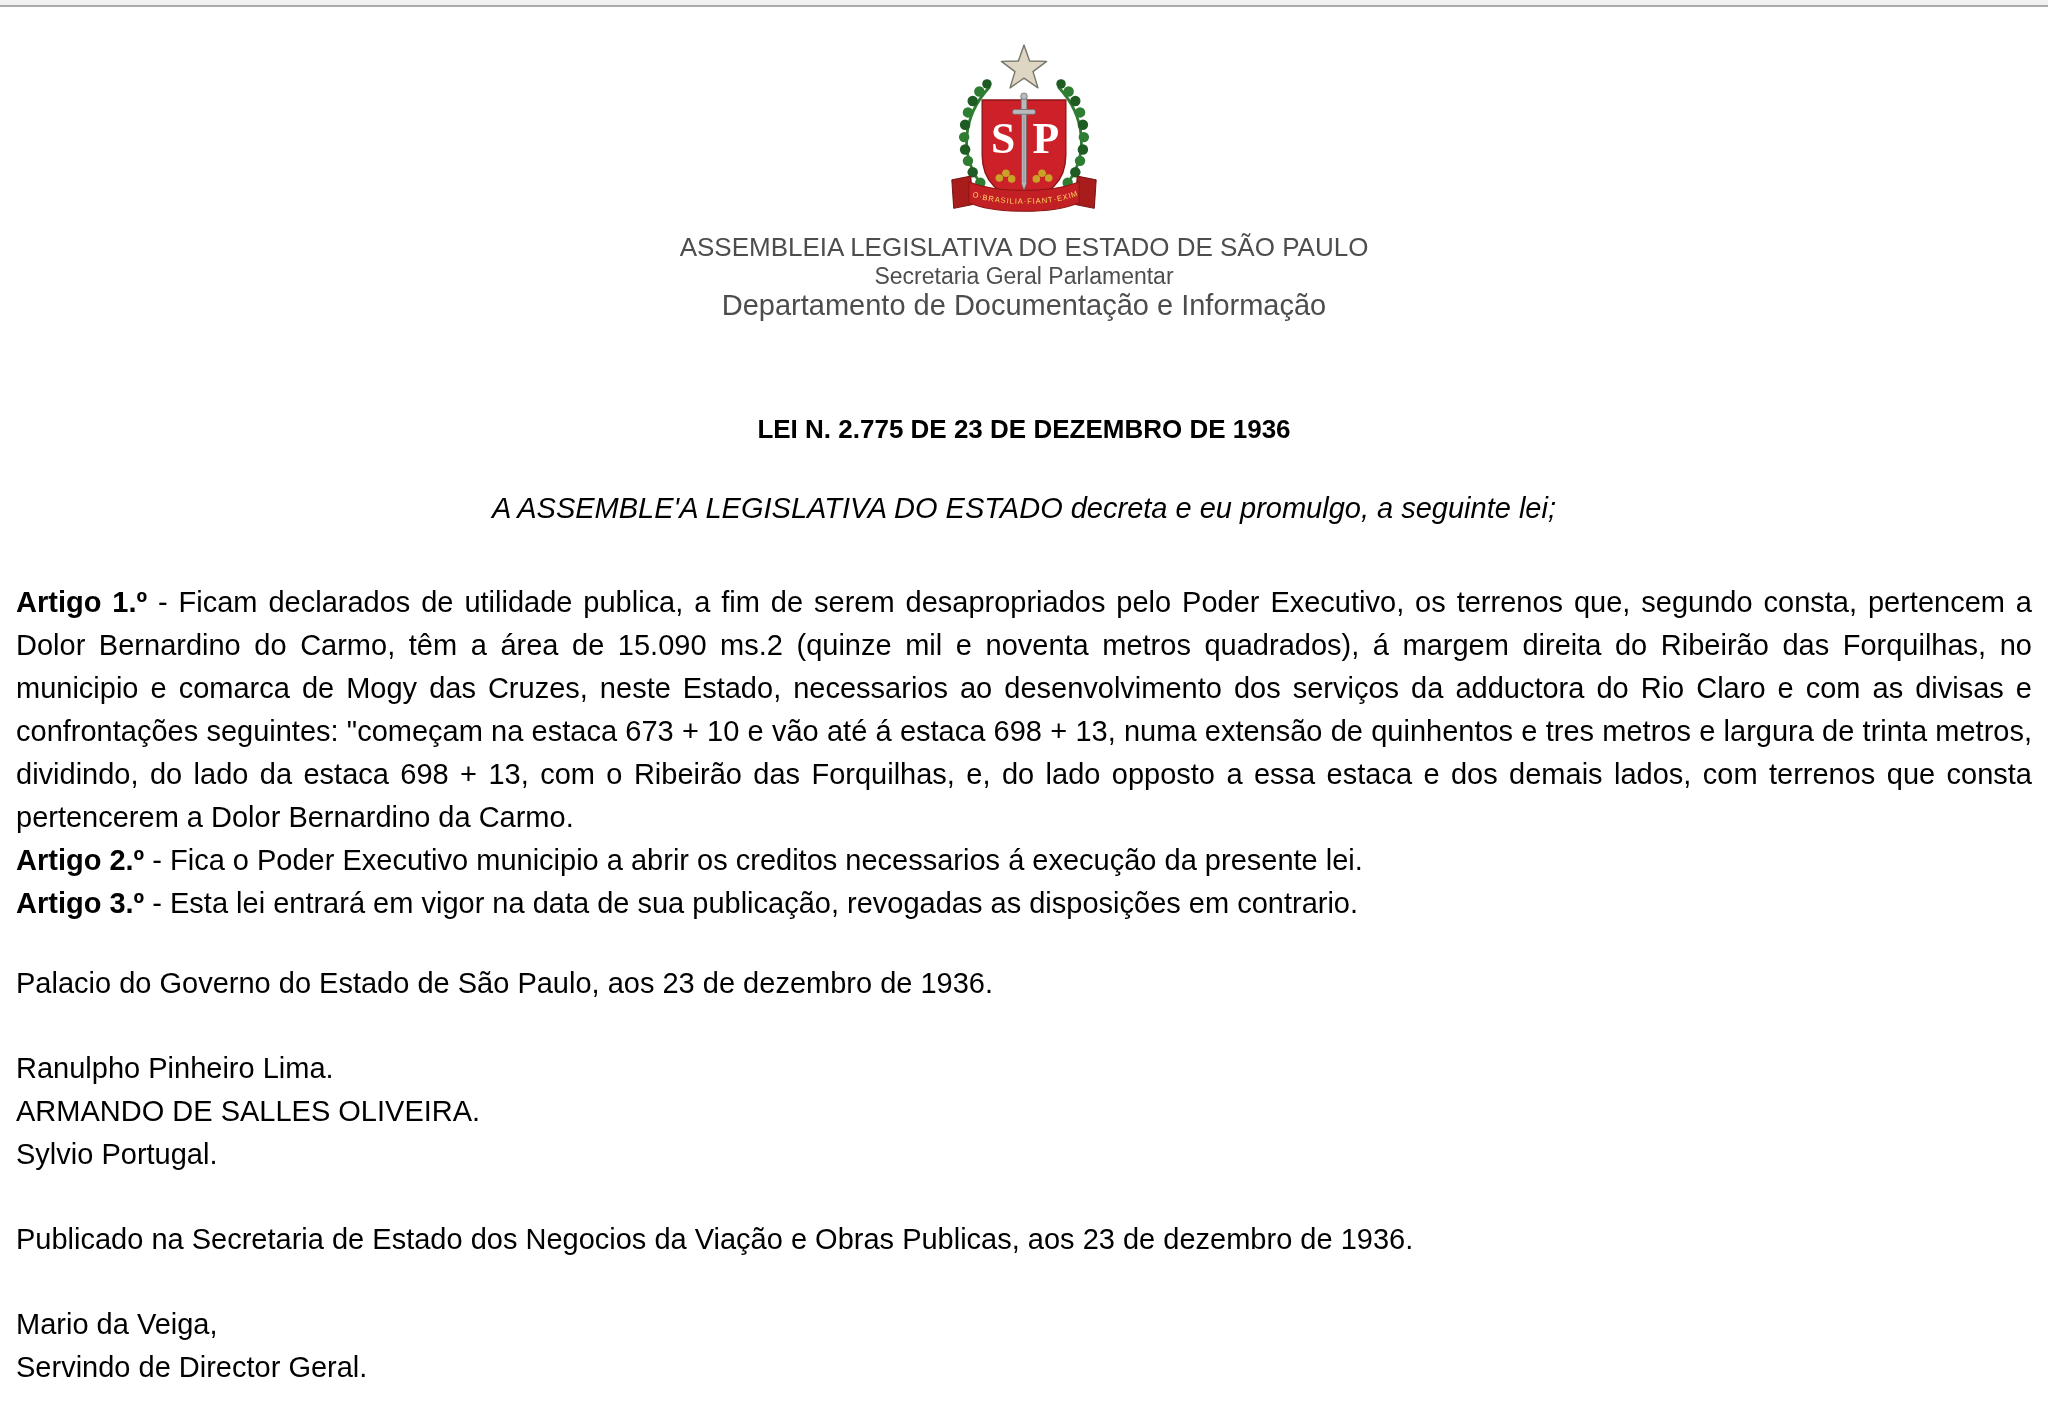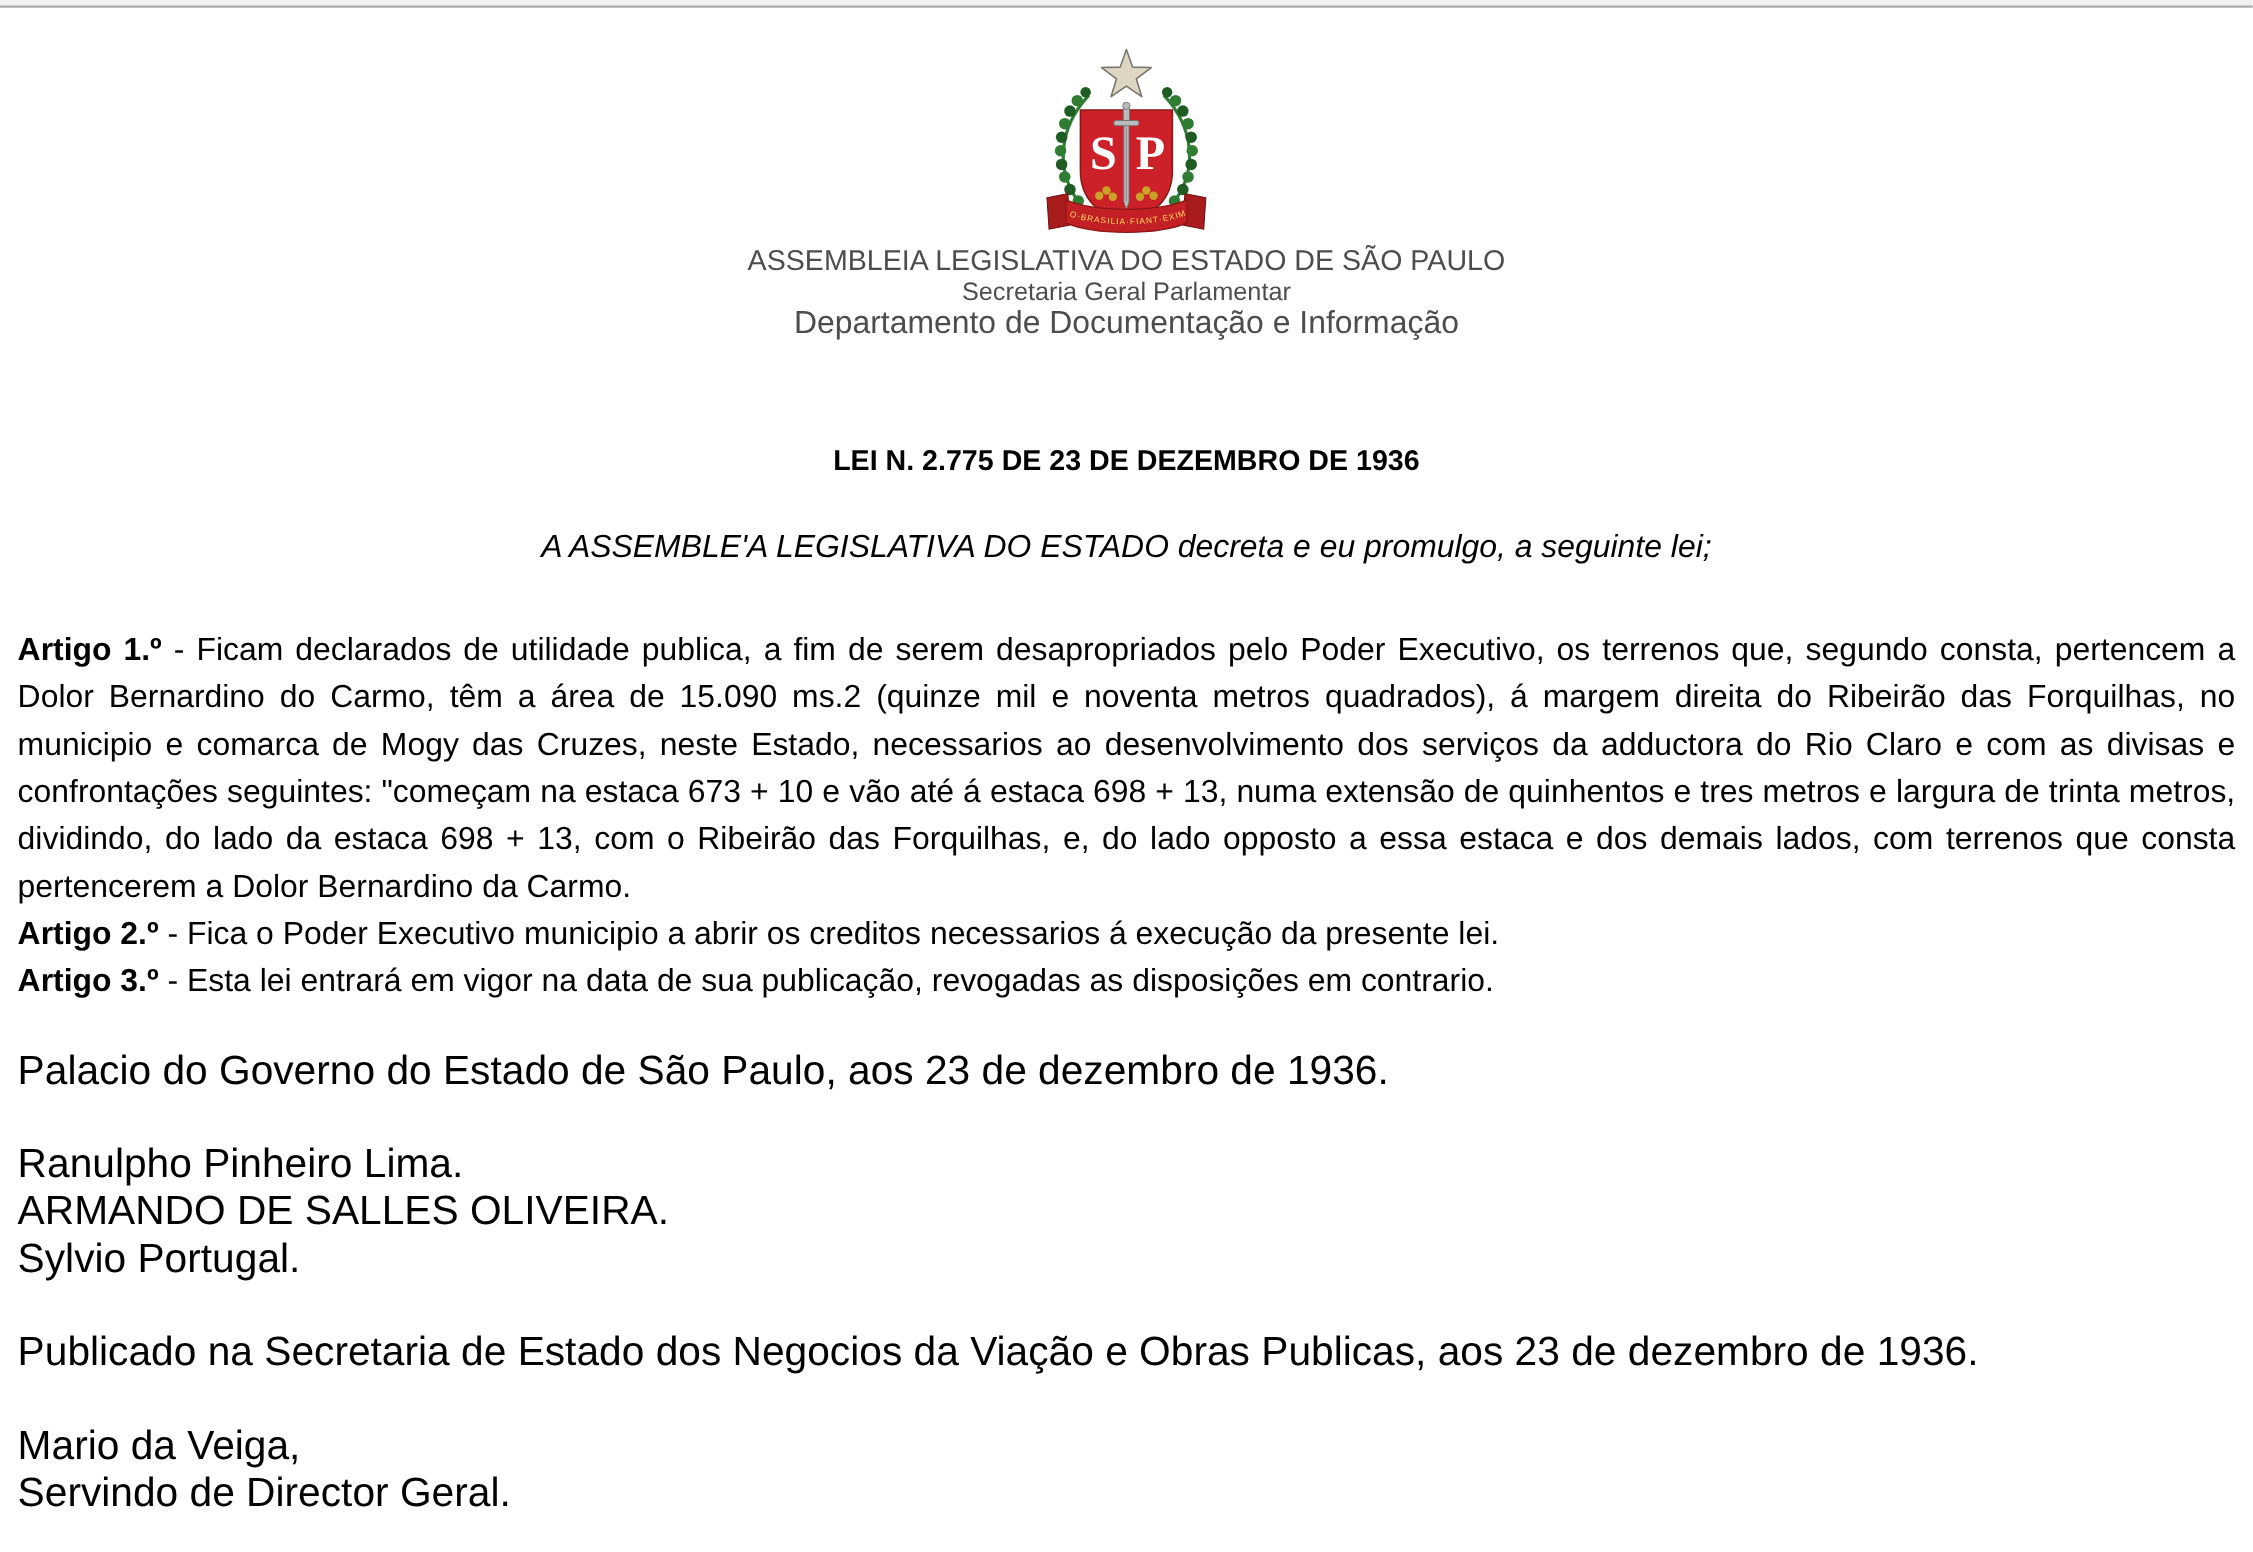--- a/index.html
+++ b/index.html
@@ -21,21 +21,21 @@
   }
   .crest-wrap {
     text-align: center;
     margin-top: 36px;
   }
   .crest-wrap svg { display: inline-block; }
   .org {
     text-align: center;
     color: #4d4d4d;
   }
-  .org-line1 { font-size: 26px; line-height: 30px; }
+  .org-line1 { font-size: 26px; line-height: 30px; margin-top: 12px; }
   .org-line2 { font-size: 23px; line-height: 29px; }
   .org-line3 { font-size: 29px; line-height: 29px; }
   .law-title {
     text-align: center;
     font-size: 26px;
     font-weight: bold;
     margin: 94px 0 0 0;
   }
   .preamble {
     text-align: center;
@@ -47,21 +47,21 @@
     margin-top: 56px;
     font-size: 29px;
     line-height: 43px;
   }
   .articles p {
     margin: 0;
     text-align: justify;
   }
   .articles .art-label { font-weight: bold; }
   .body-line {
-    font-size: 37px;
+    font-size: 29px;
     line-height: 43px;
     margin: 0;
   }
   .closing-line   { margin-top: 37px; }
   .sig-block      { margin-top: 42px; }
   .pub-block      { margin-top: 42px; }
   .final-block    { margin-top: 42px; }
 </style>
 </head>
 <body>

